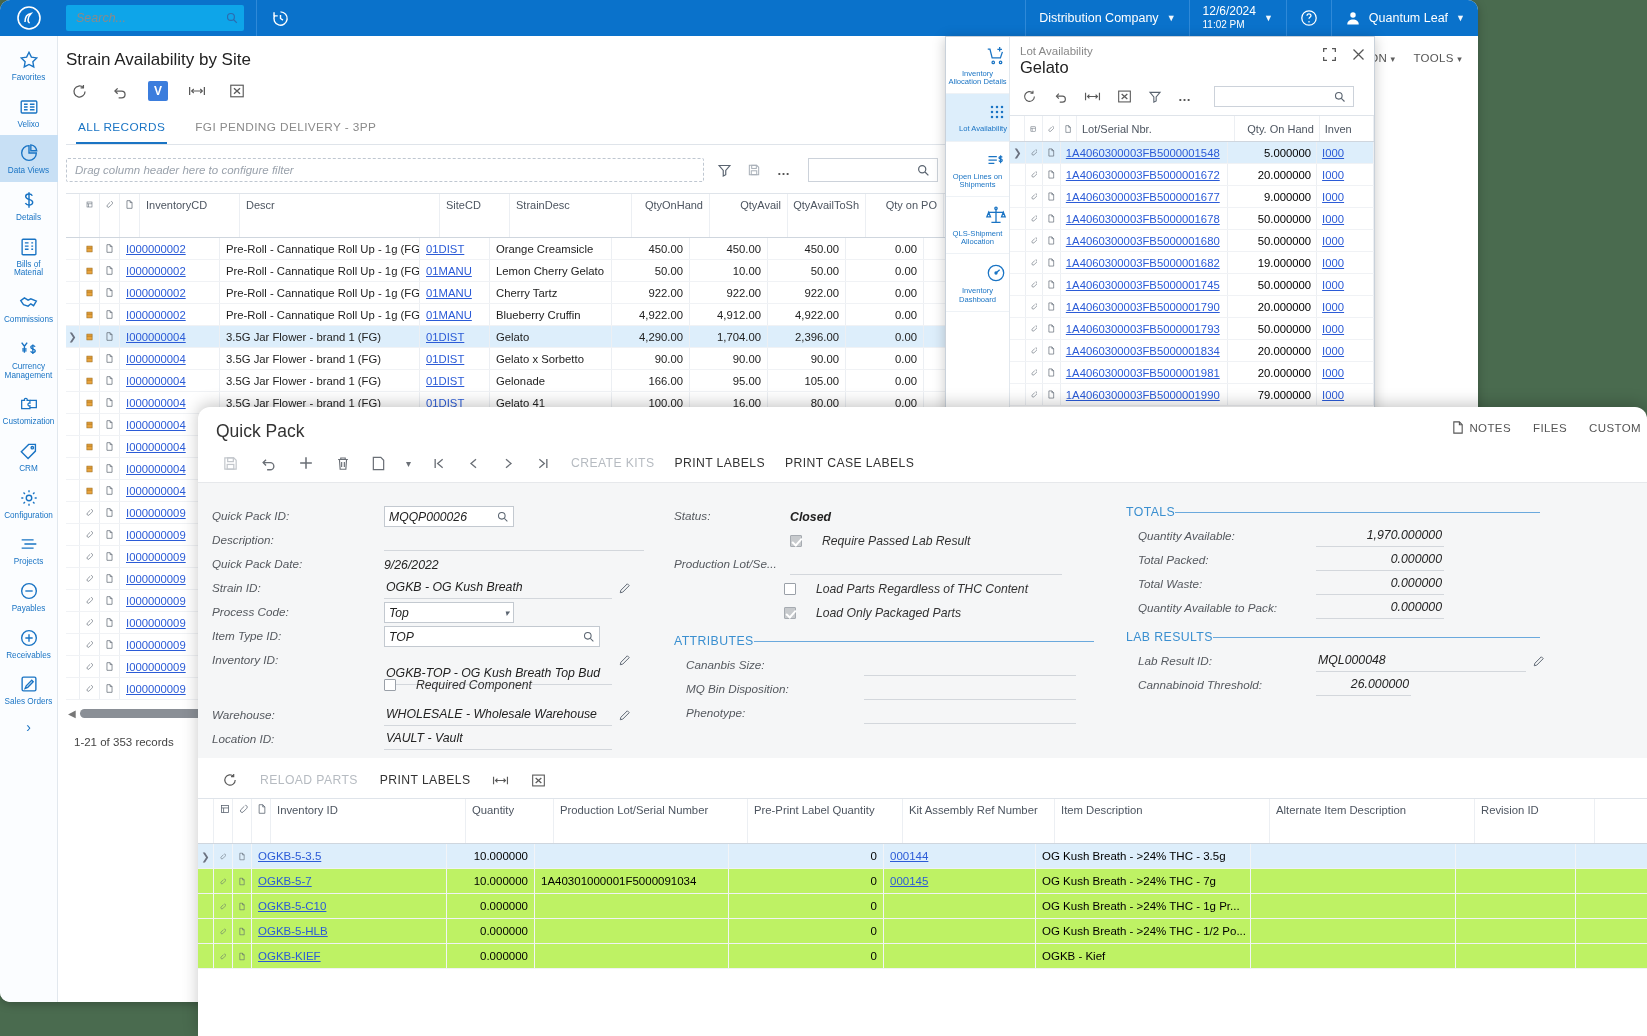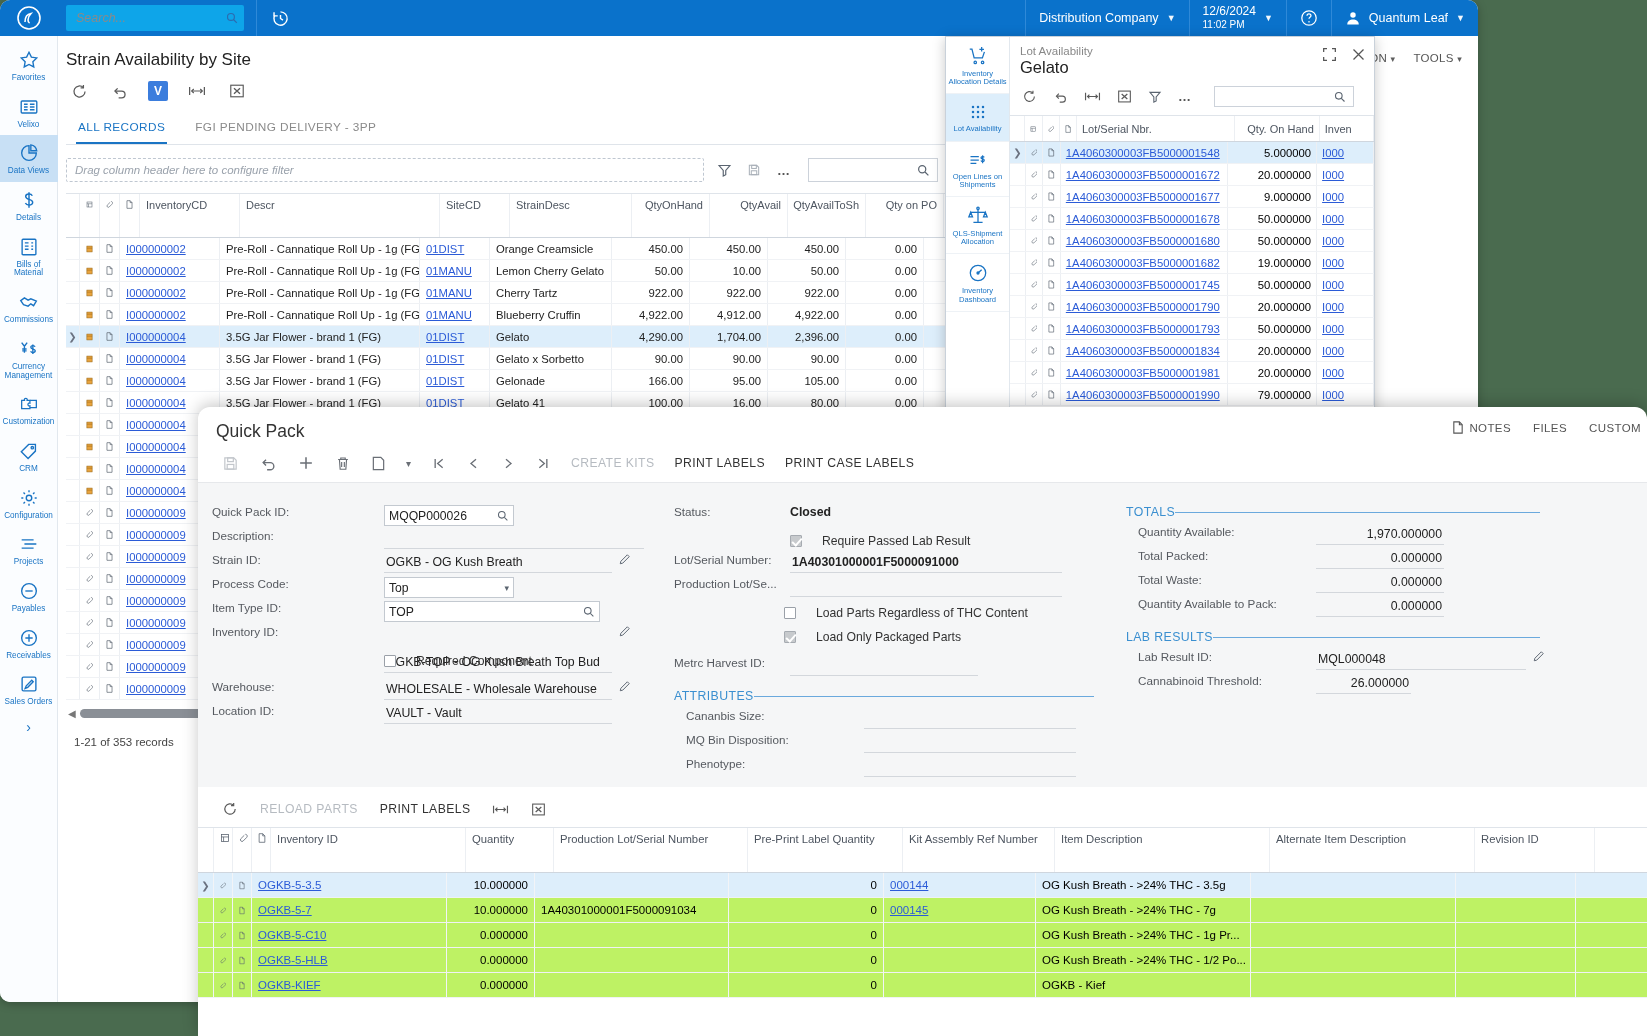--- a/index.html
+++ b/index.html
@@ -130,21 +130,21 @@
   .lot-window {
     position:absolute; left:945px; top:36px; width:430px; height:382px;
     background:#fff; border:1px solid #c9d1da; box-shadow:0 2px 12px rgba(0,0,0,.22);
     overflow:hidden;
   }
   .lot-sidebar {
     position:absolute; left:0; top:0; width:64px; bottom:0; background:#fff;
     border-right:1px solid #e2e8ee;
   }
   .lot-navitem {
-    padding:8px 2px 7px; display:flex; flex-direction:column; align-items:center; gap:3px;
+    padding:8px 2px 7px; display:flex; flex-direction:column; align-items:flex-end; gap:3px;
     color:#1a74c4; cursor:pointer; border-bottom:1px solid #eef2f6;
   }
   .lot-navitem.active { background:#ddeefb; }
   .lot-navlabel { font-size:7.6px; line-height:1.08; text-align:center; color:#1a74c4; }
   .lot-main { position:absolute; left:64px; top:0; right:0; bottom:0; }
   .lot-titlebar { padding:8px 10px 0 10px; position:relative; }
   .lot-sub { font-size:11.5px; color:#888; }
   .lot-title { font-size:16.5px; color:#222; margin-top:1px; }
   .lot-winbtns { position:absolute; right:8px; top:10px; display:flex; gap:14px; color:#555; }
   .lot-toolbar { display:flex; align-items:center; gap:16px; padding:9px 8px 6px 12px; }
@@ -177,21 +177,21 @@
   .qp-ico.disabled { color:#c3c7cc; }
   .qp-btn { font-size:12.2px; letter-spacing:.4px; color:#333; cursor:pointer; }
   .qp-btn.disabled { color:#b6bbc1; }
 
   .qp-body { display:flex; padding:10px 0 0 0; background:#f5f6f7; border-top:1px solid #e6e8eb; }
   .qp-col { padding:12px 0 6px 0; }
   .qp-col-a { width:472px; padding-left:14px; }
   .qp-col-b { width:430px; padding-left:4px; }
   .qp-col-c { width:470px; padding-left:26px; }
 
-  .fld { display:flex; align-items:flex-start; height:23px; margin-bottom:1px; }
+  .fld { display:flex; align-items:center; height:23px; margin-bottom:1px;font-style:italic; }
   .fld-label { font-size:11.7px; color:#55595f; width:172px; flex:0 0 172px; padding-bottom:3px;}
   .fld-label.ind { padding-left:12px; }
   .fld-val { font-size:12.3px; color:#222; }
   .fld-underline { border-bottom:1px solid #d3d7dc; flex:1; display:flex; align-items:center; padding:0 2px 2px 2px; min-height:20px;}
   .fld-box {
     border:1px solid #c3c9d0; background:#fff; height:21px; display:flex; align-items:center;
     padding:0 4px; gap:4px; font-size:12.2px; color:#222;
   }
   .fld-box .mag { margin-left:auto; color:#5a6470; }
   .pencil { color:#5a6470; margin-left:6px; }
@@ -1515,20 +1515,24 @@
             </span>
           </div>
         </div>
         <div class="fld">
           <div class="fld-label">Description:</div>
           <div class="fld-underline" style="max-width:260px;">
             <span class="fld-val"></span>
           </div>
         </div>
         <div class="fld">
+          <div class="fld-label">Quick Pack Date:</div>
+          <div class="fld-val">9/26/2022</div>
+        </div>
+        <div class="fld">
           <div class="fld-label">Strain ID:</div>
           <div class="fld-underline" style="max-width:228px;">
             <span class="fld-val">OGKB - OG Kush Breath</span>
           </div>
           <span class="pencil">
             <svg width="13" height="13" viewBox="0 0 16 16" fill="none" stroke="#5a6470" stroke-width="1.2">
               <path d="M11.5 2.2l2.3 2.3-8 8-3 .7.7-3z"></path>
               </svg>
           </span>
         </div>
@@ -1594,49 +1598,37 @@
           <div class="fld-val" style="font-weight:bold;">Closed</div>
         </div>
         <div class="fld">
           <div class="fld-label" style="width:116px;flex:0 0 116px;"></div>
           <div class="chk">
             <span class="chkbox checked"></span>
             <span>Require Passed Lab Result</span>
           </div>
         </div>
         <div class="fld">
-          <div class="fld-label" style="width:116px;flex:0 0 116px;">Lot/Serial Number:</div>
-          <div class="fld-underline" style="max-width:272px;">
-            <span class="fld-val" style="font-weight:bold;">1A40301000001F5000091000</span>
-          </div>
-        </div>
-        <div class="fld">
           <div class="fld-label" style="width:116px;flex:0 0 116px;">Production Lot/Se...</div>
           <div class="fld-underline" style="max-width:272px;">
             <span class="fld-val"></span>
           </div>
         </div>
         <div class="fld">
           <div class="fld-label" style="width:110px;flex:0 0 110px;"></div>
           <div class="chk">
             <span class="chkbox"></span>
             <span>Load Parts Regardless of THC Content</span>
           </div>
         </div>
         <div class="fld">
           <div class="fld-label" style="width:110px;flex:0 0 110px;"></div>
           <div class="chk">
             <span class="chkbox checked"></span>
             <span>Load Only Packaged Parts</span>
-          </div>
-        </div>
-        <div class="fld" style="margin-top:8px;">
-          <div class="fld-label" style="width:116px;flex:0 0 116px;">Metrc Harvest ID:</div>
-          <div class="fld-underline" style="max-width:188px;">
-            <span class="fld-val"></span>
           </div>
         </div>
 
         <div class="sec-head" style="padding-right:6px;">
           <span class="sec-title">ATTRIBUTES</span>
           <span class="sec-rule"></span>
         </div>
         <div class="fld">
           <div class="fld-label ind" style="width:190px;flex:0 0 190px;">Cananbis Size:</div>
           <div class="fld-underline" style="max-width:212px;">

